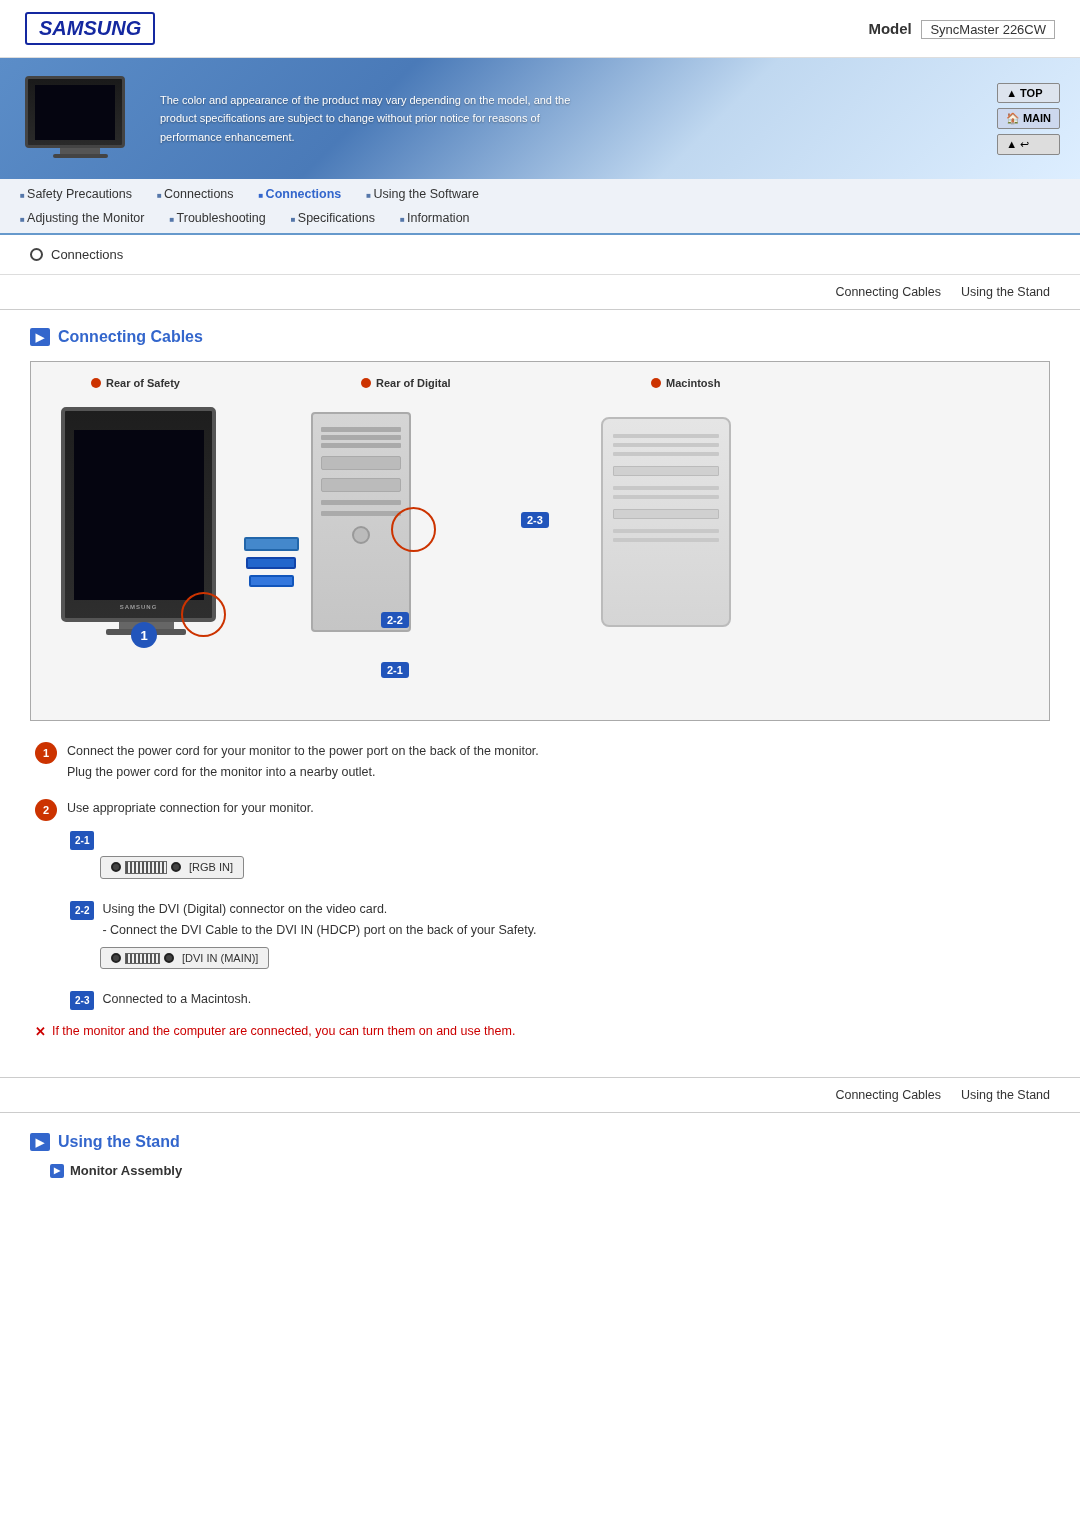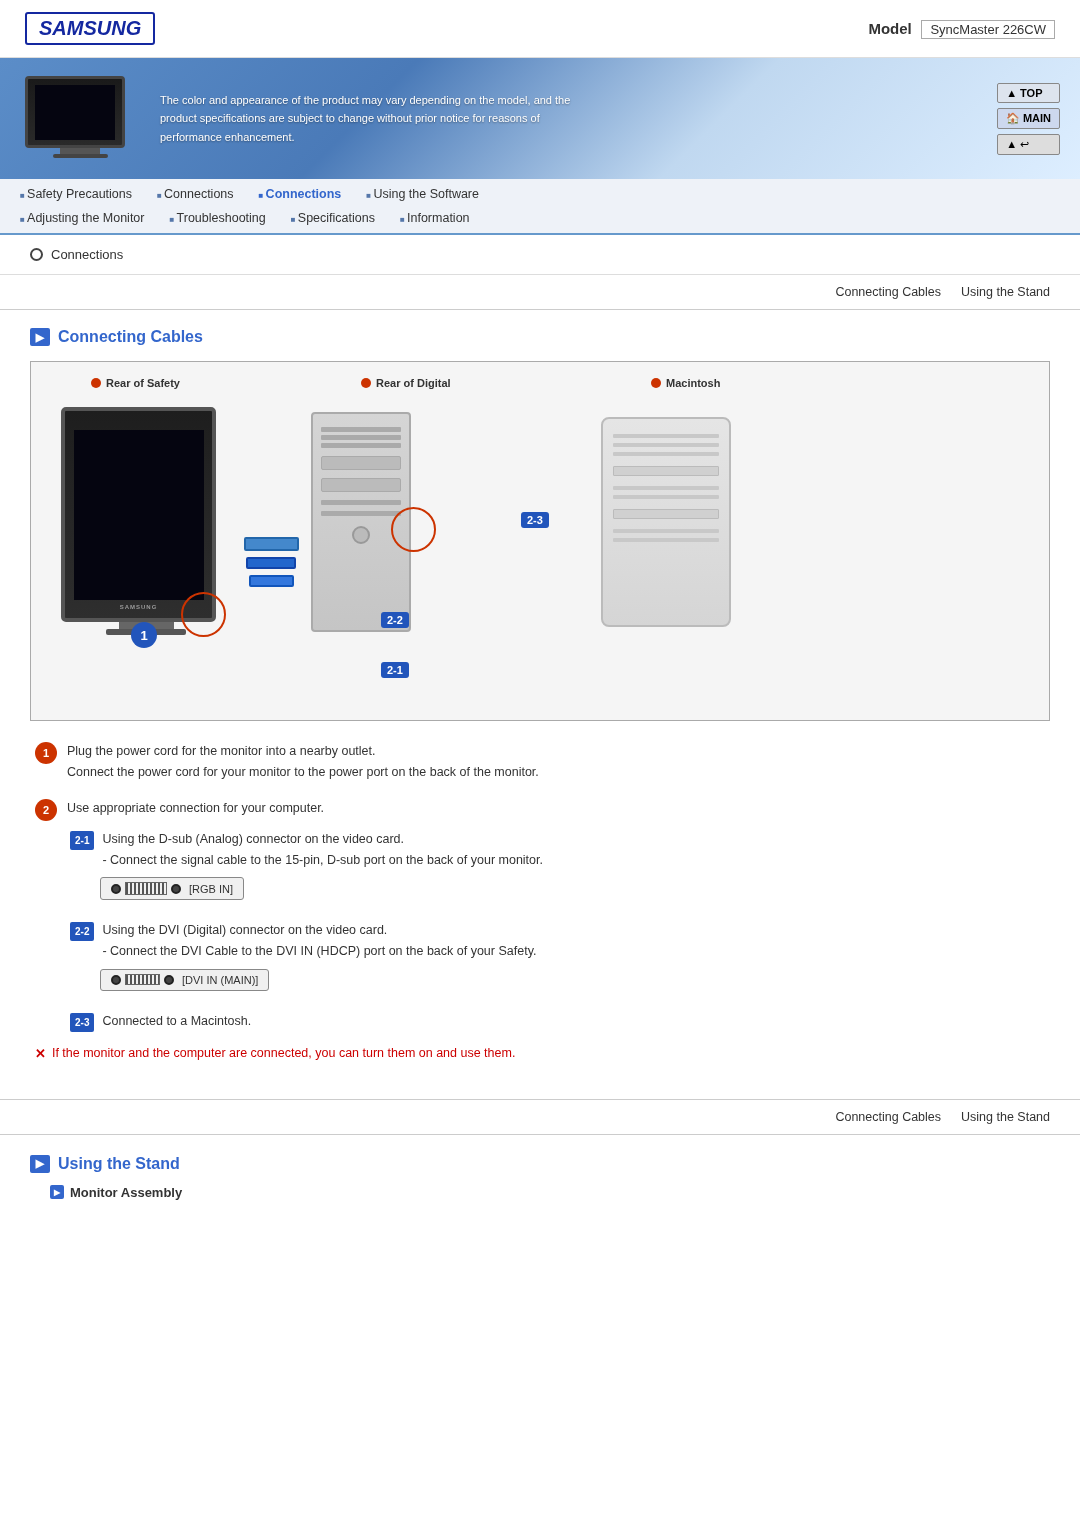--- a/index.html
+++ b/index.html
@@ -172,37 +172,33 @@
       <div style="width:50px; height:12px; background:#2266cc; border-radius:2px; border:2px solid #1144aa;"></div>
       <div style="width:45px; height:12px; background:#3377dd; border-radius:2px; border:2px solid #1155bb;"></div>
     </div>
   </div>
 
   <div style="padding:0 5px;">
 
     <div style="display:flex; gap:10px; margin-bottom:14px; align-items:flex-start;">
       <div style="flex-shrink:0; width:22px; height:22px; border-radius:50%; background:#cc3300; color:white; font-weight:bold; font-size:11px; display:flex; align-items:center; justify-content:center; margin-top:1px;">1</div>
       <div style="font-size:12.5px; line-height:1.7;">
+        <div>Connect the power cord for your monitor to the power port on the back of the monitor.</div>
         <div>Plug the power cord for the monitor into a nearby outlet.</div>
-        <div>Connect the power cord for your monitor to the power port on the back of the monitor.</div>
       </div>
     </div>
 
     <div style="display:flex; gap:10px; margin-bottom:8px; align-items:flex-start;">
       <div style="flex-shrink:0; width:22px; height:22px; border-radius:50%; background:#cc3300; color:white; font-weight:bold; font-size:11px; display:flex; align-items:center; justify-content:center; margin-top:1px;">2</div>
-      <div style="font-size:12.5px; line-height:1.7;">Use appropriate connection for your computer.</div>
+      <div style="font-size:12.5px; line-height:1.7;">Use appropriate connection for your monitor.</div>
     </div>
 
     <div style="margin-left:35px; margin-bottom:14px;">
       <div style="display:flex; align-items:flex-start; gap:8px; font-size:12.5px; line-height:1.7;">
         <span style="padding:1px 5px; background:#2255bb; color:white; font-weight:bold; font-size:10px; border-radius:2px; flex-shrink:0; margin-top:2px;">2-1</span>
-        <div>
-          <div>Using the D-sub (Analog) connector on the video card.</div>
-          <div>- Connect the signal cable to the 15-pin, D-sub port on the back of your monitor.</div>
-        </div>
       </div>
       
       <div style="display:inline-flex; align-items:center; gap:4px; border:1px solid #888; padding:4px 10px; border-radius:3px; background:#f0f0f0; margin:6px 0 6px 30px;">
         <div style="width:10px; height:10px; border-radius:50%; background:#444; border:2px solid #222;"></div>
         <div style="width:42px; height:13px; background:repeating-linear-gradient(90deg,#555 0px,#555 2px,#f0f0f0 2px,#f0f0f0 4px); border:1px solid #666;"></div>
         <div style="width:10px; height:10px; border-radius:50%; background:#444; border:2px solid #222;"></div>
         <span style="font-size:11px; margin-left:4px;">[RGB IN]</span>
       </div>
     </div>
 

